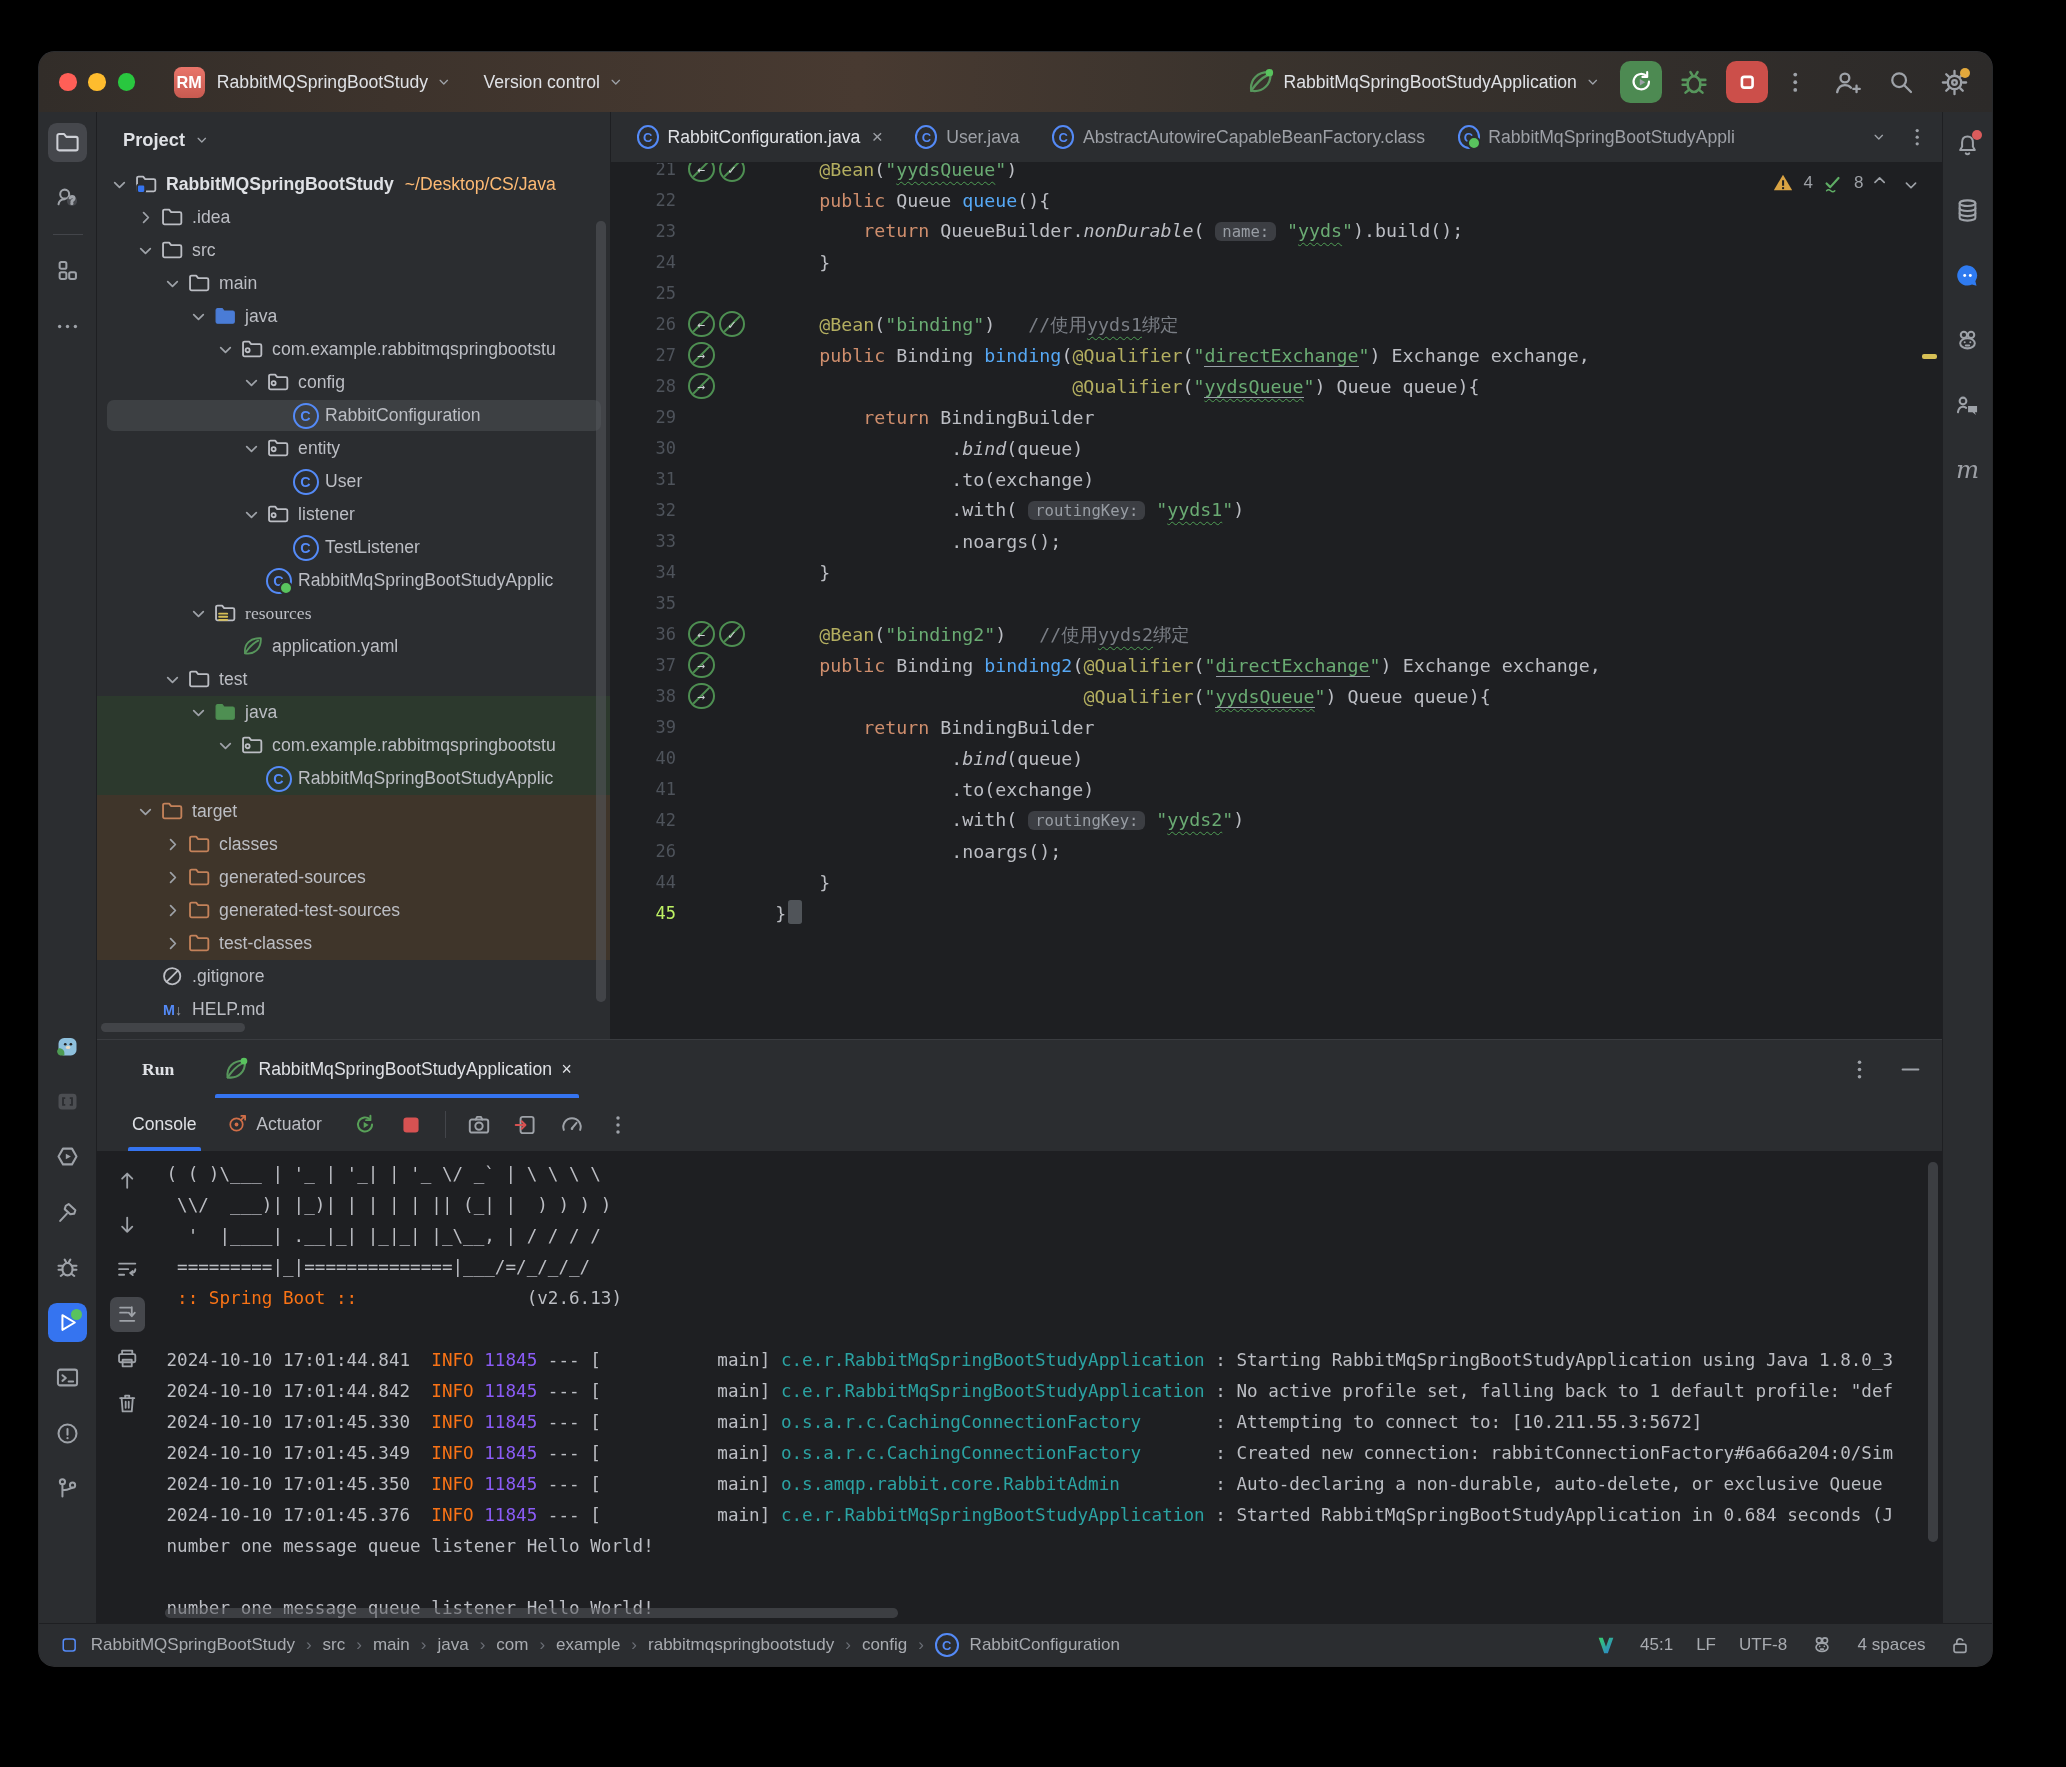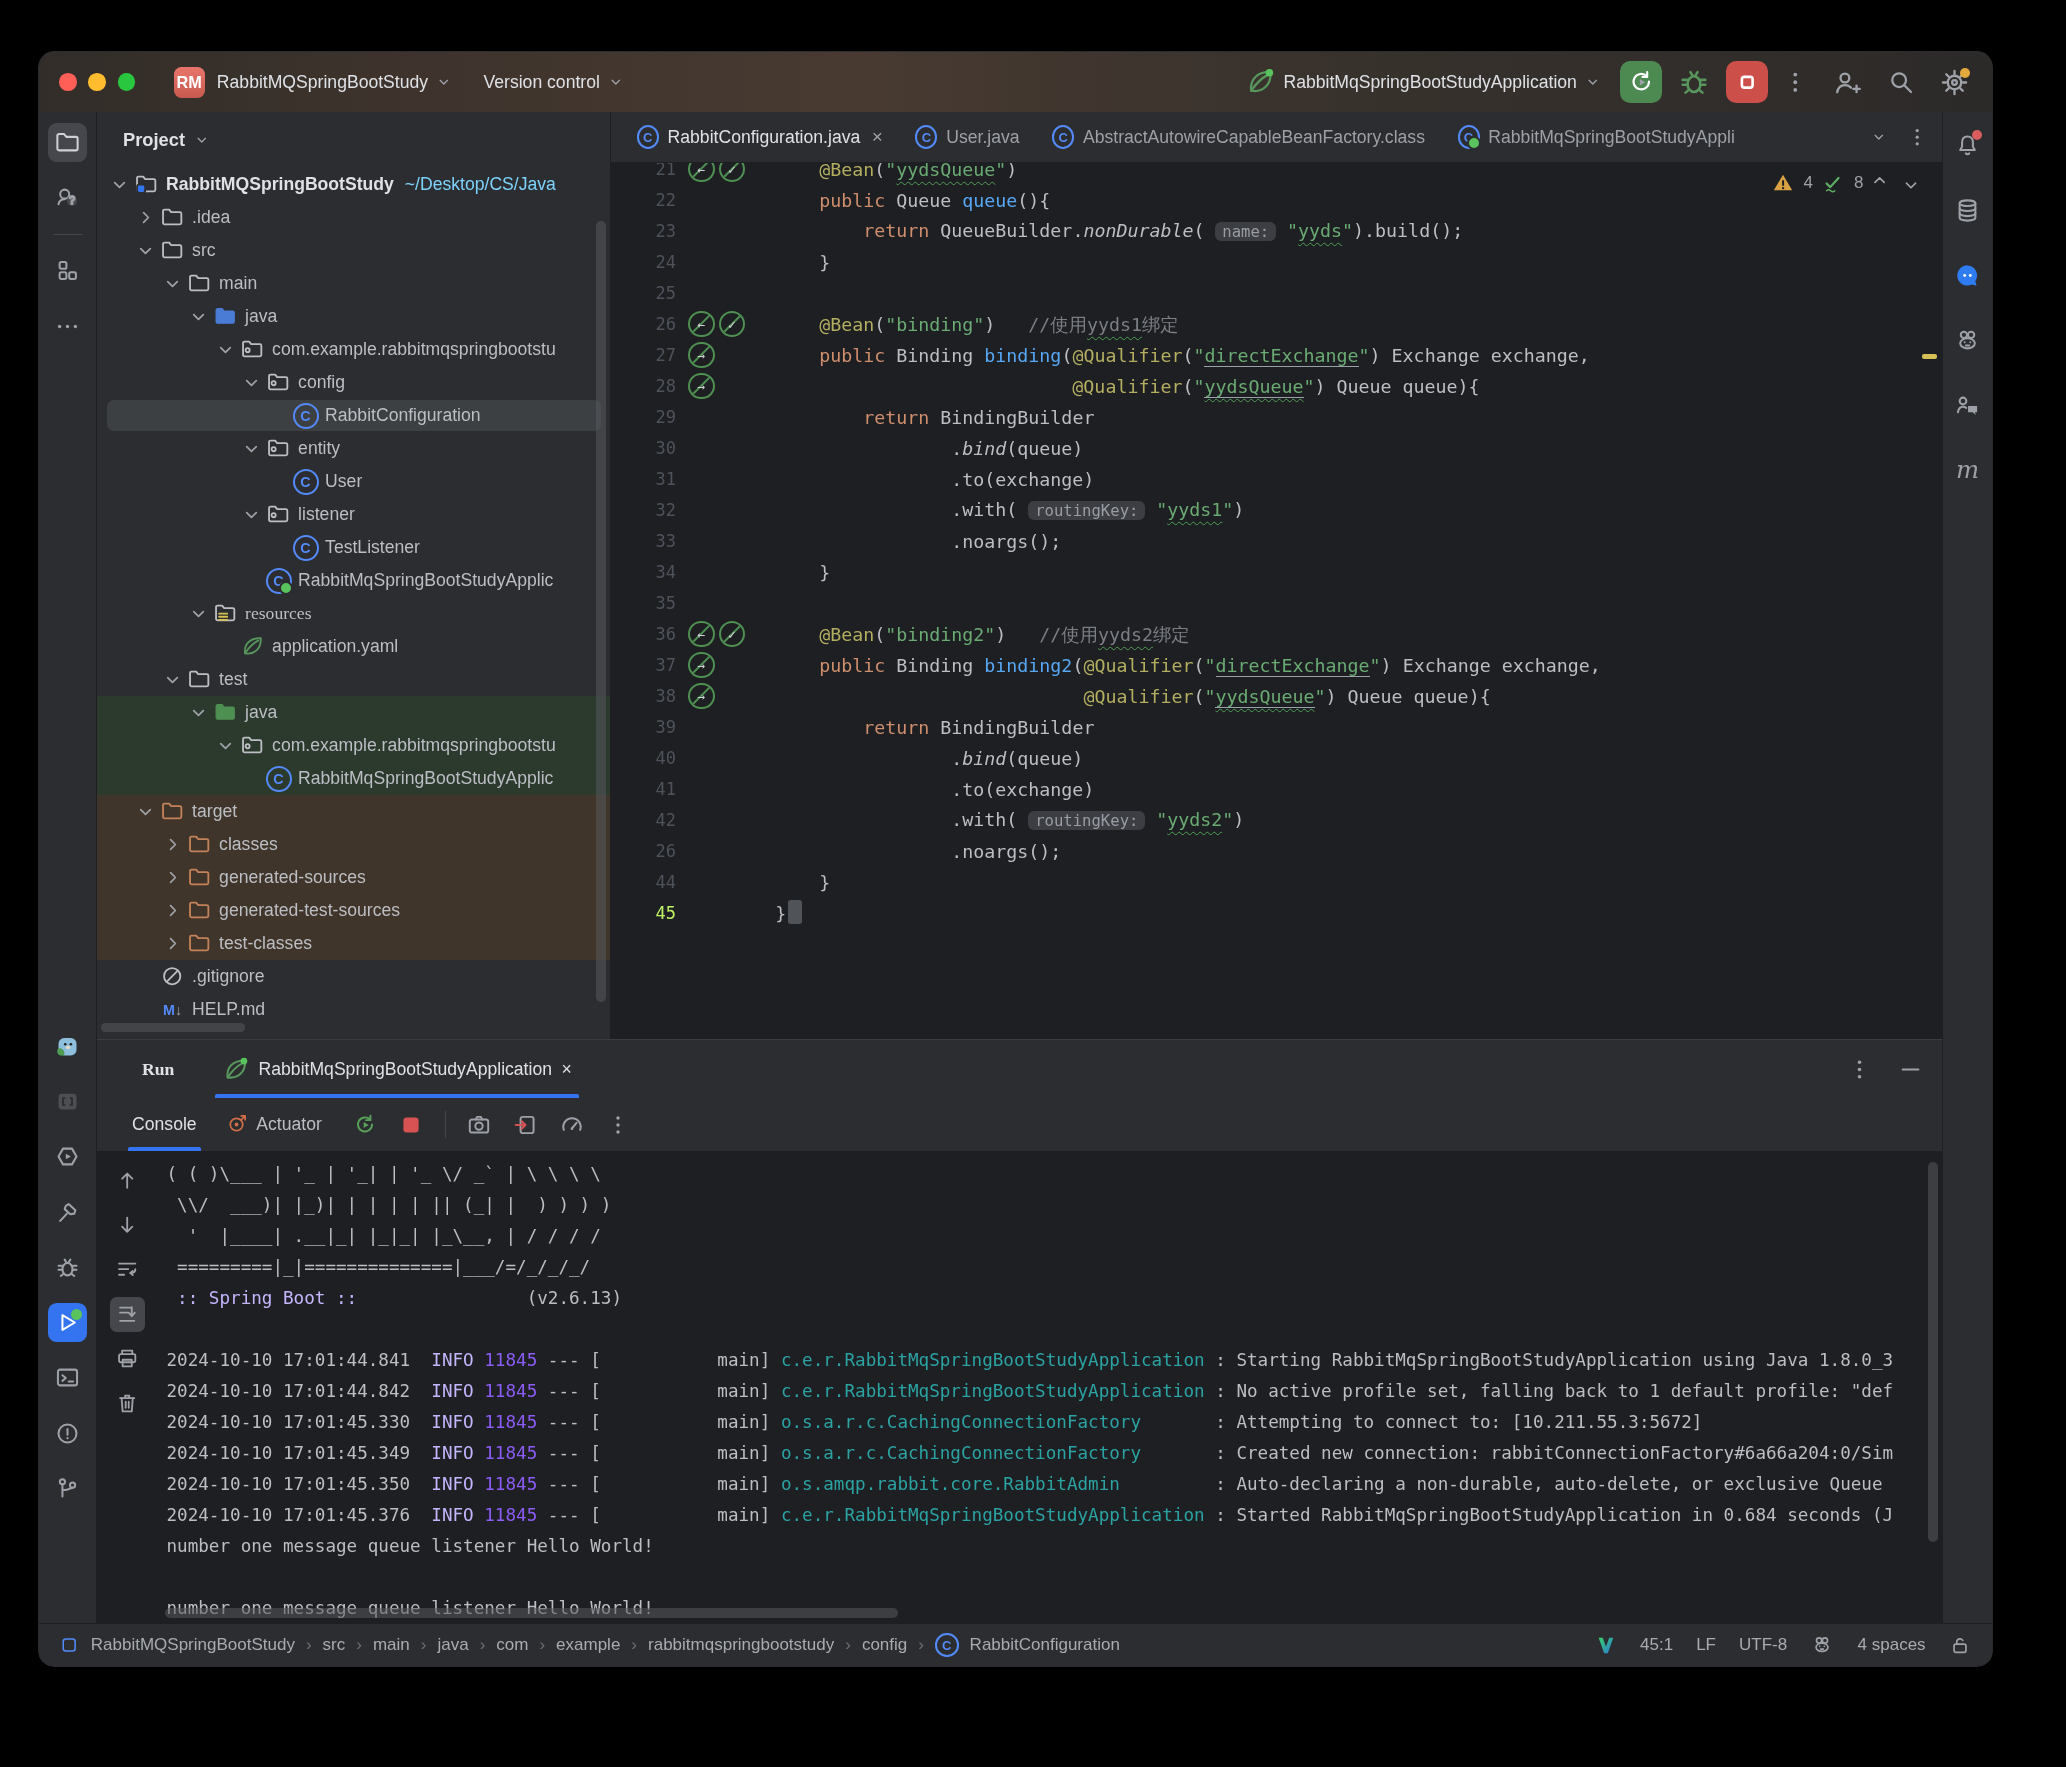--- a/index.html
+++ b/index.html
@@ -39,21 +39,21 @@
   .trow{height:33px;display:flex;align-items:center;white-space:nowrap;position:relative;}
   .trow .inner{display:flex;align-items:center;height:100%;}
   .trow.sel .selbg{position:absolute;left:9.5px;right:9.5px;top:0.7px;bottom:0.7px;background:#3d4043;border-radius:6.8px;}
   .trow.bg-test{background:#2c392d;}
   .trow.bg-excl{background:#3f352a;}
   .tchev{width:23px;height:20.4px;color:#9ea2a8;display:inline-flex;align-items:center;justify-content:center;flex:0 0 23px;position:relative;}
   .ticon{width:31px;height:26px;display:inline-flex;align-items:center;justify-content:center;flex:0 0 31px;position:relative;}
   .ticon svg{width:24.4px;height:24.4px;}
   .tlabel{margin-left:4.1px;position:relative;}
   .tlabel.b{font-weight:bold;color:#dfe1e5;}
-  .tpath{margin-left:11px;color:#7dd3fc;position:relative;}
+  .tpath{margin-left:11px;color:#fdba74;position:relative;}
   .icoC{width:22px;height:22px;border:2px solid #548af7;border-radius:50%;color:#548af7;font-size:14.3px;font-weight:bold;display:inline-flex;align-items:center;justify-content:center;font-family:"Liberation Sans",sans-serif;position:relative;background:transparent;}
   .icoC.small{width:19.7px;height:19.7px;font-size:13px;}
   .pdot{position:absolute;right:-3.4px;bottom:-3.4px;width:10.2px;height:10.2px;border-radius:50%;background:#59c35e;border:2px solid #2b2d30;}
   .md-ico{font-size:14.3px;font-weight:bold;}
   .vscroll{position:absolute;width:9.5px;border-radius:4.8px;background:#55575c;opacity:.55;}
   .hscroll{position:absolute;height:9.5px;border-radius:4.8px;background:#55575c;opacity:.55;}
   
   .ed-col{flex:1;display:flex;flex-direction:column;min-width:0;background:#1e1f22;position:relative;}
   .tabbar{flex:0 0 50px;background:#2b2d30;display:flex;align-items:center;padding-left:9.5px;border-bottom:1.4px solid #1e1f22;color:#9da0a6;font-size:17.6px;}
   .tab{display:flex;align-items:center;gap:8.8px;padding:0 16.3px;height:100%;}
@@ -92,21 +92,21 @@
   .ct-tab.active .under{position:absolute;left:0;right:0;bottom:0;height:4.1px;background:#3574f0;border-radius:2px 2px 0 0;}
   .ct-icons{display:flex;align-items:center;gap:20.4px;color:#9ea2a8;margin-left:5.4px;}
   .ct-icons svg{width:26px;height:26px;}
   .vdiv{width:1.4px;height:27px;background:#43454a;}
   .console{flex:1;display:flex;min-height:0;position:relative;background:#1e1f22;}
   .con-gut{width:60px;flex:0 0 60px;display:flex;flex-direction:column;align-items:center;padding-top:11px;gap:9.5px;color:#9ea2a8;}
   .con-gut .gi{width:35px;height:35px;border-radius:6.8px;display:flex;align-items:center;justify-content:center;}
   .con-gut .gi.active{background:#45474c;}
   .con-gut svg{width:24.4px;height:24.4px;}
   .con-text{flex:1;overflow:hidden;font-family:"DejaVu Sans Mono",monospace;font-size:17.6px;line-height:31px;white-space:pre;color:#bcbec4;padding-left:9.5px;padding-top:6.8px;position:relative;}
-  .l-grn{color:#c4b5fd;} .l-pid{color:#8b5cf6;} .l-tea{color:#2ba3a3;}
+  .l-grn{color:#f97316;} .l-pid{color:#8b5cf6;} .l-tea{color:#2ba3a3;}
   
   .status{flex:0 0 42px;background:#2b2d30;border-top:1.4px solid #1e1f22;display:flex;align-items:center;padding:0 20.4px;font-size:17px;color:#a8abb0;}
   .crumbs{display:flex;align-items:center;gap:11px;}
   .crumbs .sep{color:#6b6f76;}
   .status-right{margin-left:auto;display:flex;align-items:center;gap:23px;}
   .status svg{width:22px;height:22px;}
 </style>
 </head>
 <body>
 

